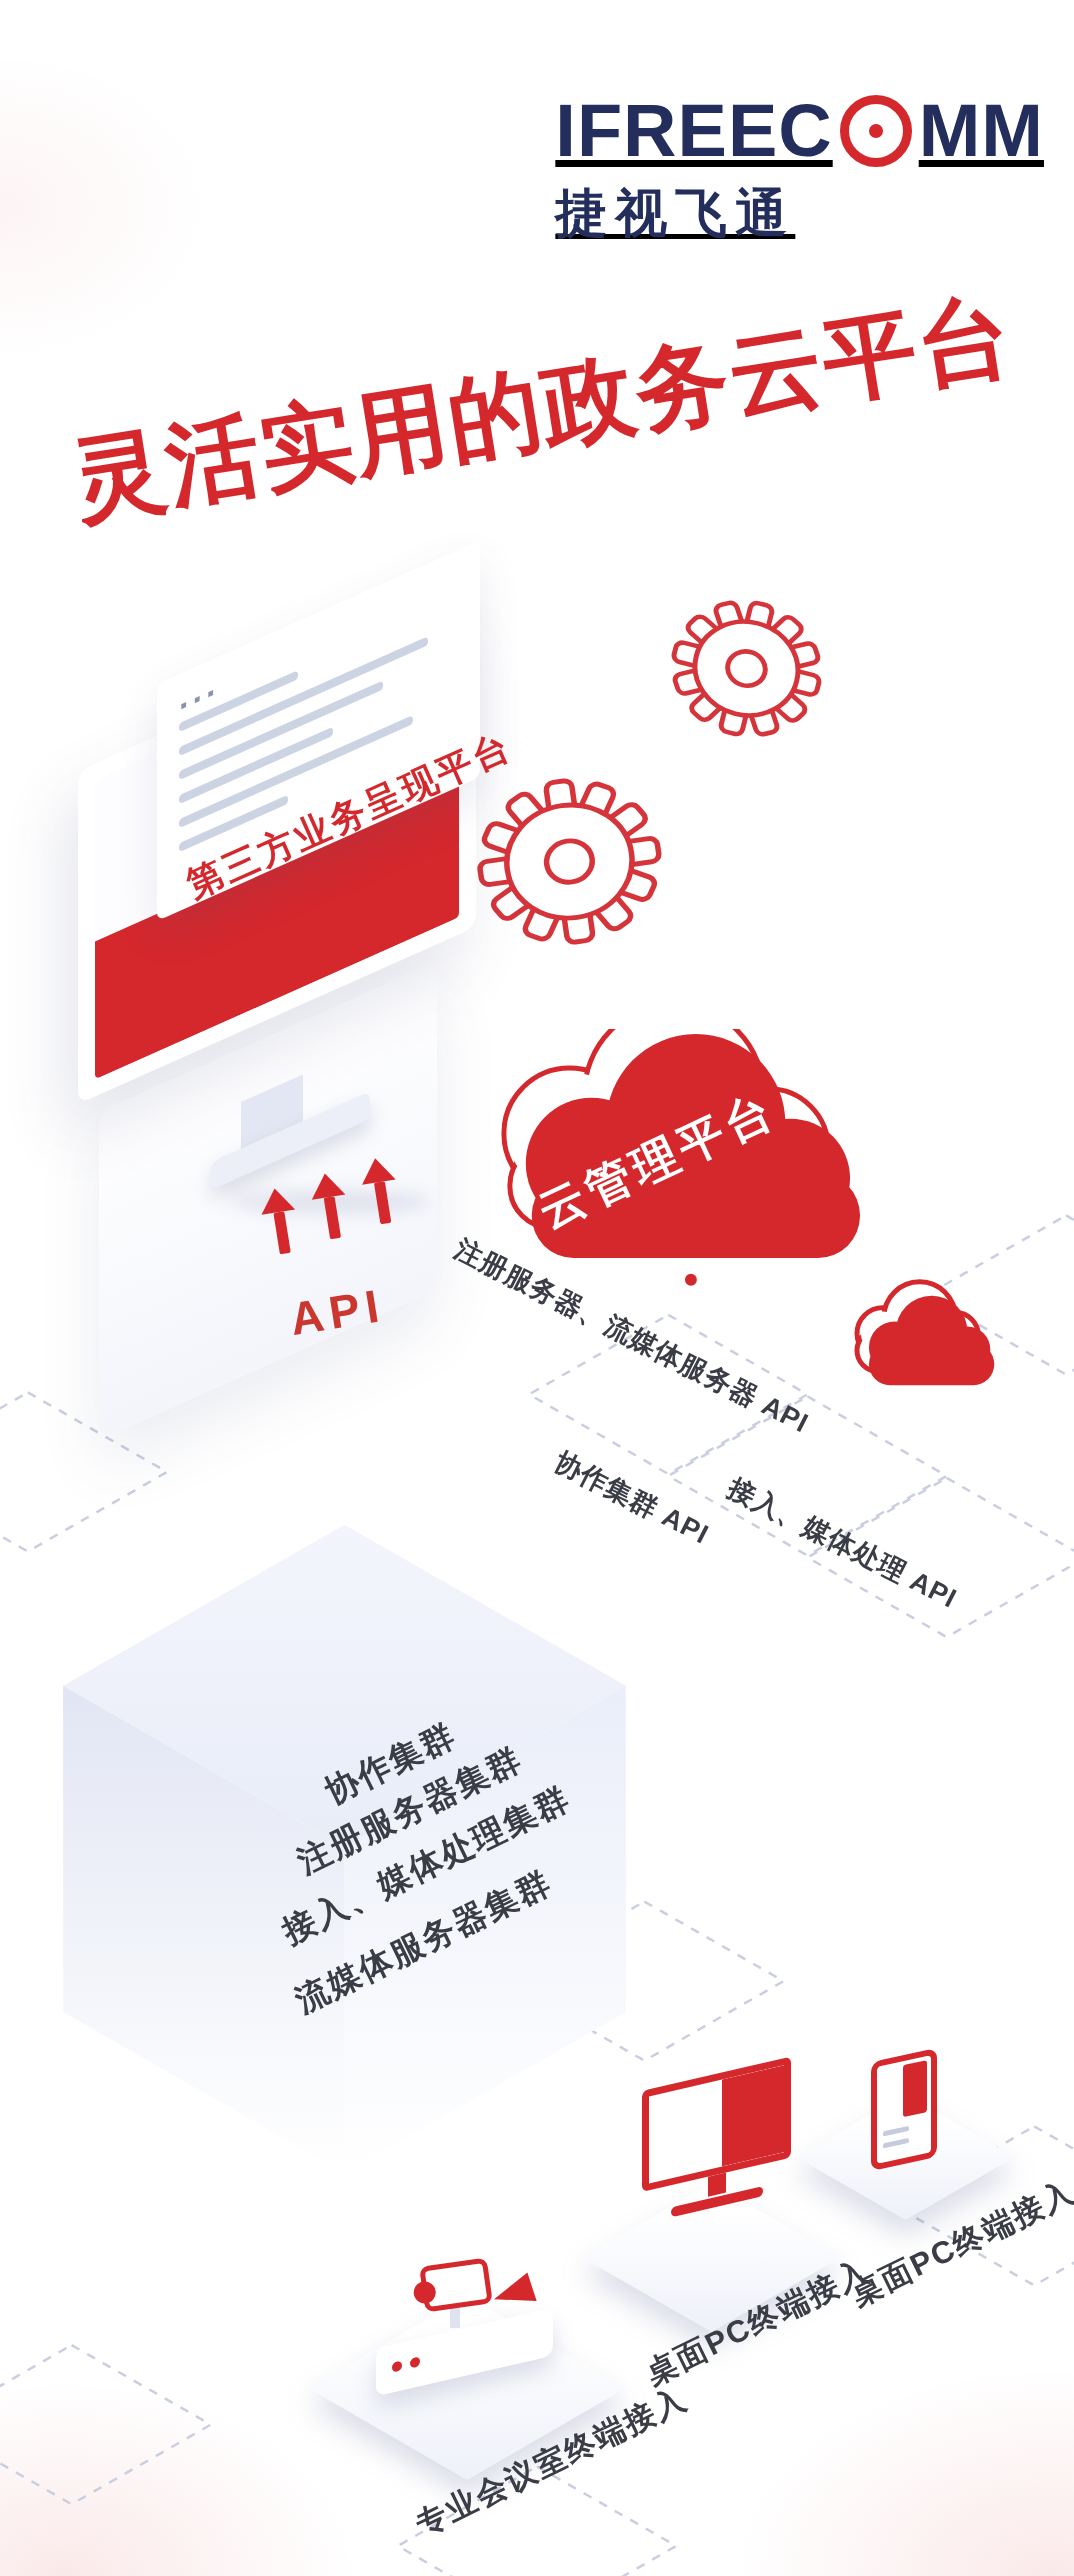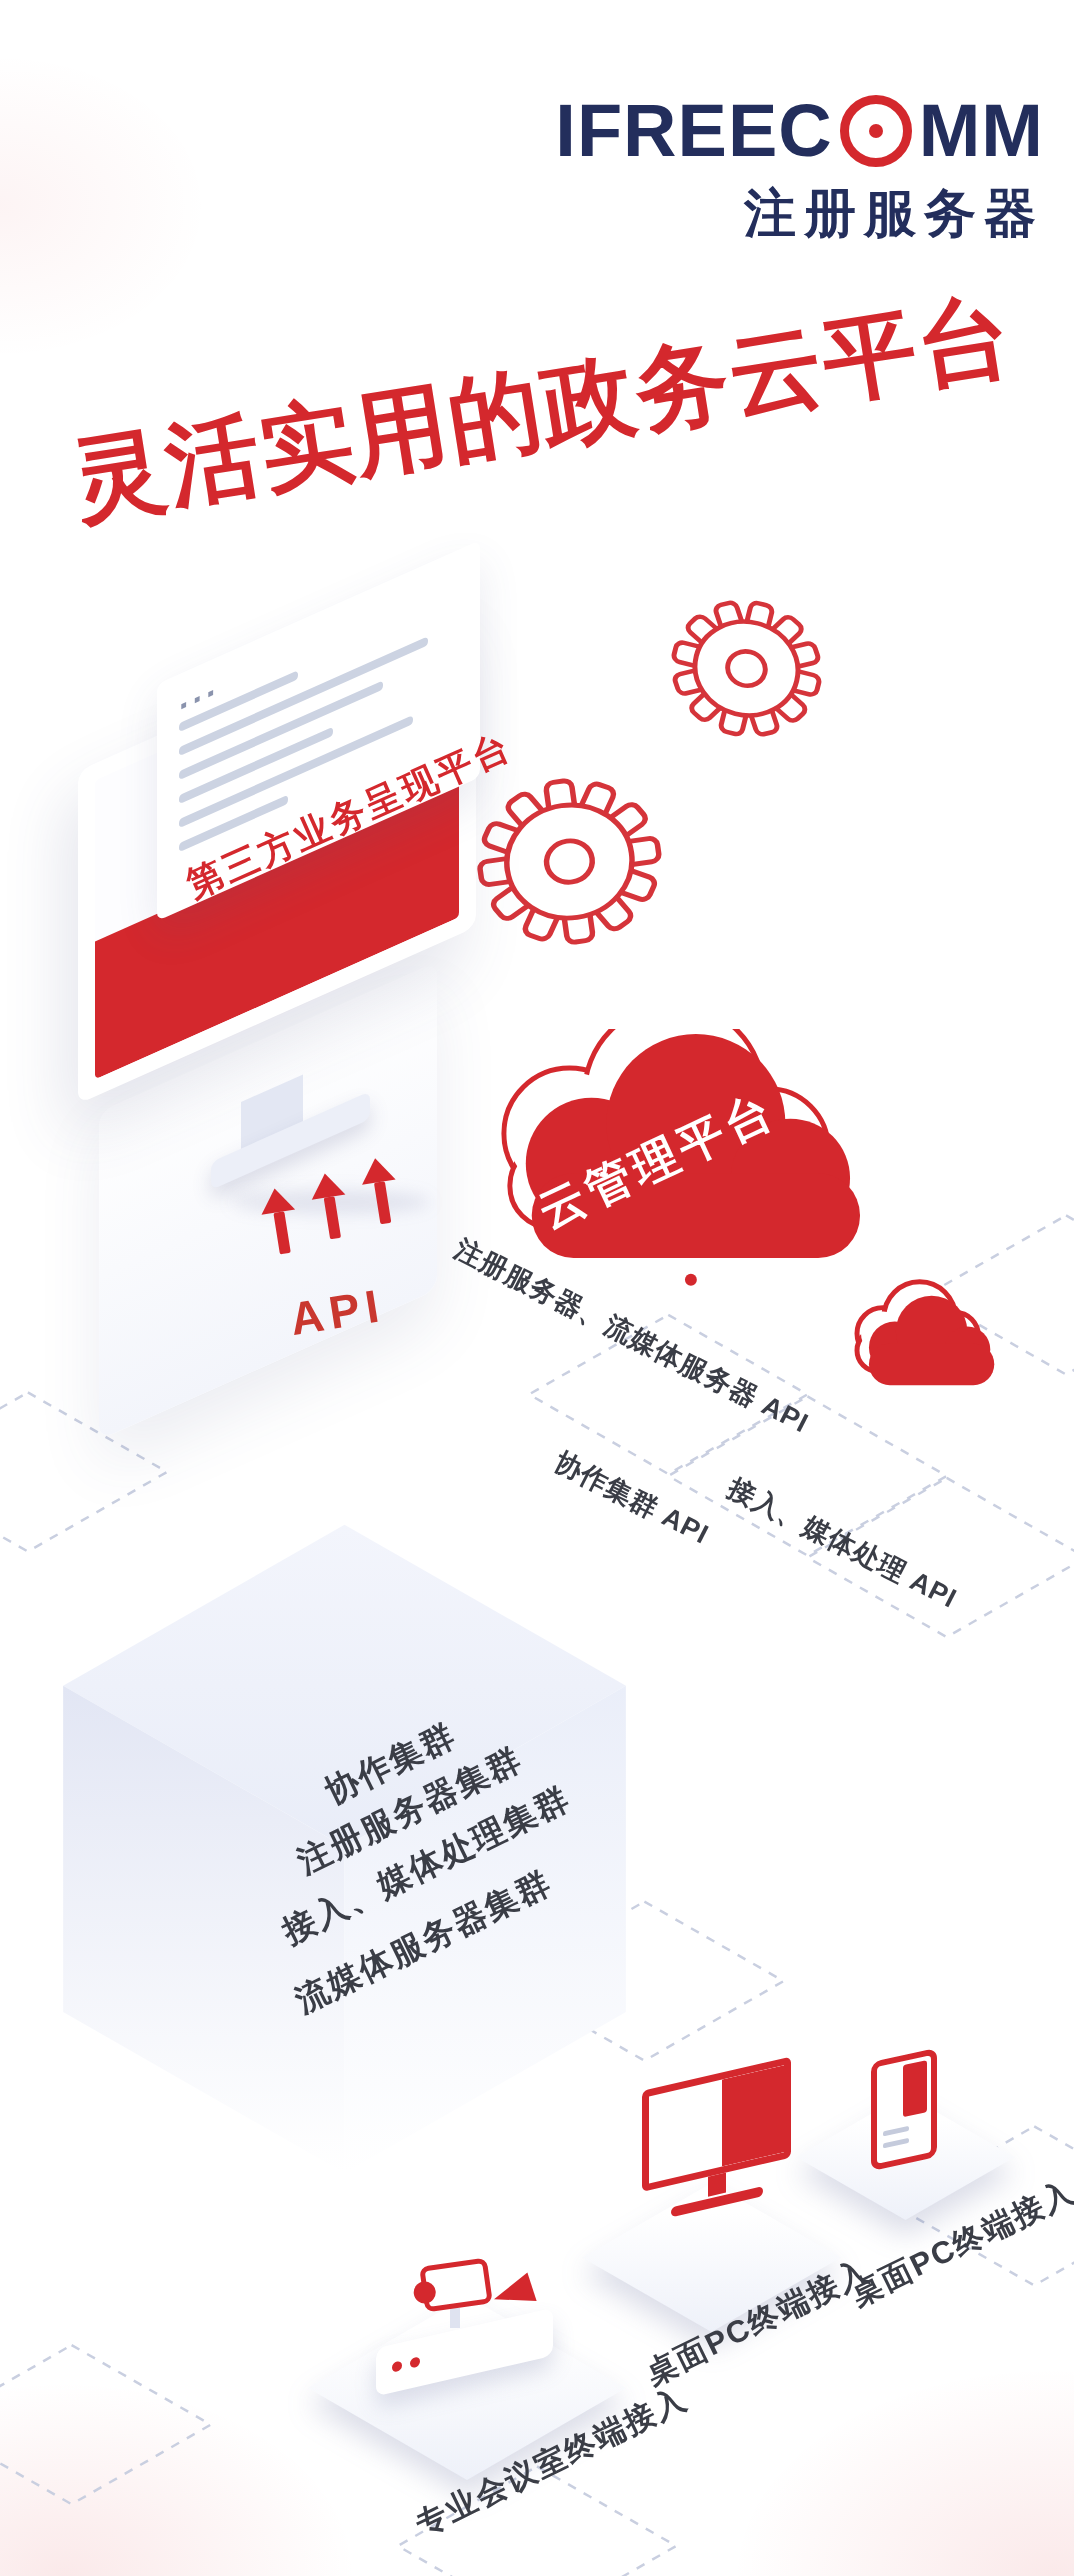--- a/index.html
+++ b/index.html
@@ -6,21 +6,21 @@
   .page{
     position:relative;width:1074px;height:2576px;overflow:hidden;
     font-family:"Liberation Sans","DejaVu Sans",sans-serif;
     background:
       radial-gradient(418px 278px at 6% 100%, rgba(212,40,45,.10), transparent 70%),
       radial-gradient(458px 298px at 98% 100%, rgba(212,40,45,.10), transparent 70%),
       radial-gradient(298px 219px at 0% 8%, rgba(212,40,45,.05), transparent 70%),
       #ffffff;
   }
   
-  .logo{position:absolute;top:88px;right:30px;text-align:right;}
+  .logo{position:absolute;top:88px;right:30px;text-decoration:underline;}
   .logo-row{display:flex;align-items:center;justify-content:flex-end;gap:4px;
     font-size:74px;font-weight:700;color:#232e5c;letter-spacing:1px;}
   .logo-ring{display:inline-block;width:54px;height:54px;border:9px solid #d4282d;
     border-radius:50%;position:relative;margin:0 3px;}
   .logo-ring-dot{position:absolute;left:50%;top:50%;width:14px;height:14px;margin:-7px 0 0 -7px;
     background:#d4282d;border-radius:50%;}
   .logo-sub{margin-top:6px;font-size:52px;font-weight:900;color:#232e5c;letter-spacing:8px;}
   
   .headline{position:absolute;left:50px;top:346px;width:985px;text-align:center;
     transform:rotate(-9deg);font-size:93px;font-weight:900;color:#d4282d;letter-spacing:2px;white-space:nowrap;}
@@ -122,21 +122,21 @@
   </svg>
 
   <div class="logo">
     <div class="logo-row">
       <span>IFREEC</span>
       <span class="logo-ring">
           <span class="logo-ring-dot"></span>
         </span>
       <span>MM</span>
     </div>
-    <div class="logo-sub">注册服务器</div>
+    <div class="logo-sub">捷视飞通</div>
   </div>
 
   <div class="headline">灵活实用的政务云平台</div>
 
   <div class="slab"></div>
 
   <svg class="gears" width="378" height="428" viewBox="0 0 380 430">
     <g transform="translate(290,112) rotate(14) scale(1,0.9)" fill="#ffffff" stroke="#d5343a" stroke-width="5">
       <rect x="-11" y="-74" width="22" height="148" rx="7"></rect>
       <rect x="-11" y="-74" width="22" height="148" rx="7" transform="rotate(30)"></rect>

